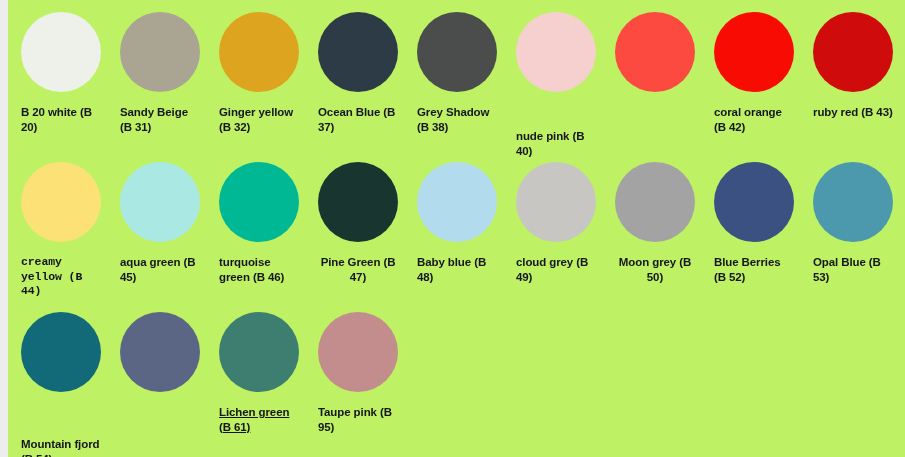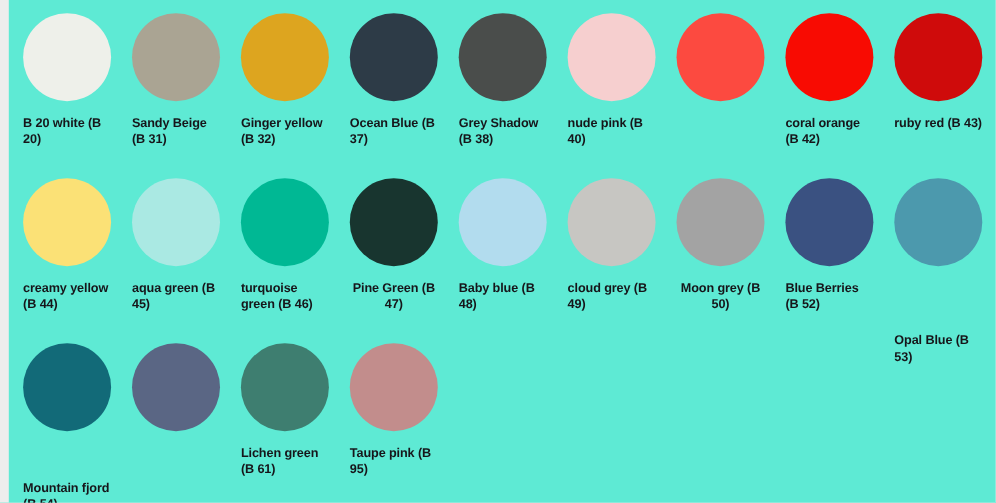--- a/index.html
+++ b/index.html
@@ -64,21 +64,21 @@
     line-height: 14.5px;
     font-weight: bold;
     color: #16161a;
     letter-spacing: -0.1px;
     word-wrap: break-word;
   }
 </style>
 </head>
 <body>
 
-<div id="page" style="background: #5eead4;">
+<div id="page" style="background: #bef264;">
   <div id="left-edge-strip" style="background: rgb(237, 237, 237);"></div>
   <div id="swatch-grid">
       <div class="swatch-cell">
         <div class="swatch-circle" style="background: rgb(238, 240, 234);"></div>
         <div class="swatch-label" style="color: rgb(22, 22, 26);">B 20 white (B 20)</div>
       </div>
       <div class="swatch-cell">
         <div class="swatch-circle" style="background: rgb(170, 164, 147);"></div>
         <div class="swatch-label" style="color: rgb(22, 22, 26);">Sandy Beige (B 31)</div>
       </div>
@@ -89,36 +89,36 @@
       <div class="swatch-cell">
         <div class="swatch-circle" style="background: rgb(45, 59, 71);"></div>
         <div class="swatch-label" style="color: rgb(22, 22, 26);">Ocean Blue (B 37)</div>
       </div>
       <div class="swatch-cell">
         <div class="swatch-circle" style="background: rgb(74, 77, 75);"></div>
         <div class="swatch-label" style="color: rgb(22, 22, 26);">Grey Shadow (B 38)</div>
       </div>
       <div class="swatch-cell">
         <div class="swatch-circle" style="background: rgb(246, 207, 207);"></div>
-        <div class="swatch-label" style="color: rgb(22, 22, 26);">nude pink (B 40)</div>
+        <div class="swatch-label" style="color: rgb(22, 22, 26); margin-top: 24px;">nude pink (B 40)</div>
       </div>
       <div class="swatch-cell">
         <div class="swatch-circle" style="background: rgb(252, 74, 64);"></div>
       </div>
       <div class="swatch-cell">
         <div class="swatch-circle" style="background: rgb(248, 11, 2);"></div>
         <div class="swatch-label" style="color: rgb(22, 22, 26);">coral orange (B 42)</div>
       </div>
       <div class="swatch-cell">
         <div class="swatch-circle" style="background: rgb(207, 11, 11);"></div>
         <div class="swatch-label" style="color: rgb(22, 22, 26);">ruby red (B 43)</div>
       </div>
       <div class="swatch-cell">
         <div class="swatch-circle" style="background: rgb(251, 225, 118);"></div>
-        <div class="swatch-label" style="color: rgb(22, 22, 26);">creamy yellow (B 44)</div>
+        <div class="swatch-label" style="color: rgb(22, 22, 26); font-family: Liberation Mono, monospace;">creamy yellow (B 44)</div>
       </div>
       <div class="swatch-cell">
         <div class="swatch-circle" style="background: rgb(170, 233, 227);"></div>
         <div class="swatch-label" style="color: rgb(22, 22, 26);">aqua green (B 45)</div>
       </div>
       <div class="swatch-cell">
         <div class="swatch-circle" style="background: rgb(0, 184, 148);"></div>
         <div class="swatch-label" style="color: rgb(22, 22, 26);">turquoise green (B 46)</div>
       </div>
       <div class="swatch-cell">
@@ -136,31 +136,31 @@
       <div class="swatch-cell">
         <div class="swatch-circle" style="background: rgb(163, 163, 163);"></div>
         <div class="swatch-label" style="color: rgb(22, 22, 26); text-align: center;">Moon grey (B 50)</div>
       </div>
       <div class="swatch-cell">
         <div class="swatch-circle" style="background: rgb(58, 81, 129);"></div>
         <div class="swatch-label" style="color: rgb(22, 22, 26);">Blue Berries (B 52)</div>
       </div>
       <div class="swatch-cell">
         <div class="swatch-circle" style="background: rgb(76, 153, 173);"></div>
-        <div class="swatch-label" style="color: rgb(22, 22, 26); margin-top: 48px;">Opal Blue (B 53)</div>
+        <div class="swatch-label" style="color: rgb(22, 22, 26);">Opal Blue (B 53)</div>
       </div>
       <div class="swatch-cell">
         <div class="swatch-circle" style="background: rgb(18, 106, 120);"></div>
         <div class="swatch-label" style="color: rgb(22, 22, 26); margin-top: 32px;">Mountain fjord (B 54)</div>
       </div>
       <div class="swatch-cell">
         <div class="swatch-circle" style="background: rgb(90, 102, 132);"></div>
       </div>
       <div class="swatch-cell">
         <div class="swatch-circle" style="background: rgb(62, 126, 112);"></div>
-        <div class="swatch-label" style="color: rgb(22, 22, 26);">Lichen green (B 61)</div>
+        <div class="swatch-label" style="color: rgb(22, 22, 26); text-decoration: underline;">Lichen green (B 61)</div>
       </div>
       <div class="swatch-cell">
         <div class="swatch-circle" style="background: rgb(194, 141, 140);"></div>
         <div class="swatch-label" style="color: rgb(22, 22, 26);">Taupe pink (B 95)</div>
       </div>
     </div>
 </div>
 
 </body></html>

